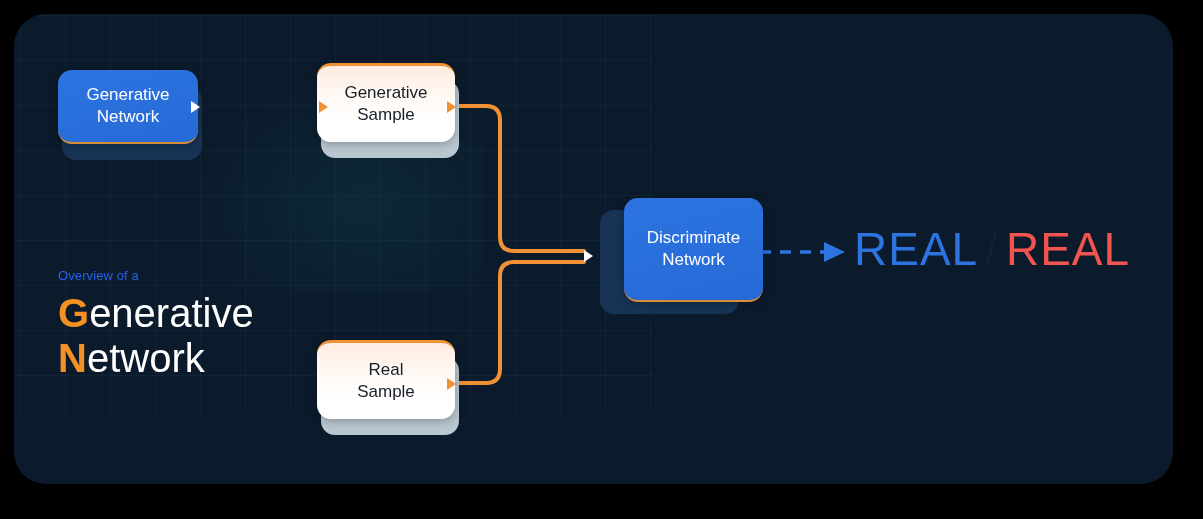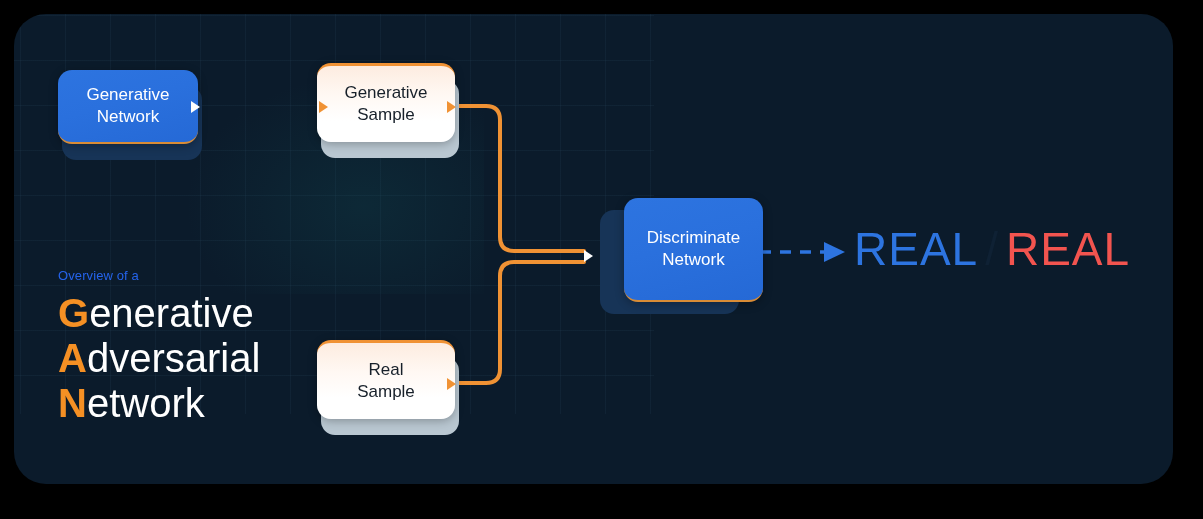--- a/index.html
+++ b/index.html
@@ -241,23 +241,20 @@
       </div>
     </div>
     <div class="tri tri-white" style="left:570px; top:236px;"></div>
 
     <div id="titleblock">
       <div id="overline">Overview of a</div>
       <div class="gan-line">
         <span class="gan-cap">G</span><span>enerative</span>
       </div>
       <div class="gan-line">
-        <span class="gan-cap">A</span><span>dversarial</span>
-      </div>
-      <div class="gan-line">
         <span class="gan-cap">N</span><span>etwork</span>
       </div>
     </div>
 
     <div id="verdict">
       <span class="v-real">REAL</span><span class="v-slash">/</span><span class="v-fake">REAL</span>
     </div>
 
   </div>
 </div>

